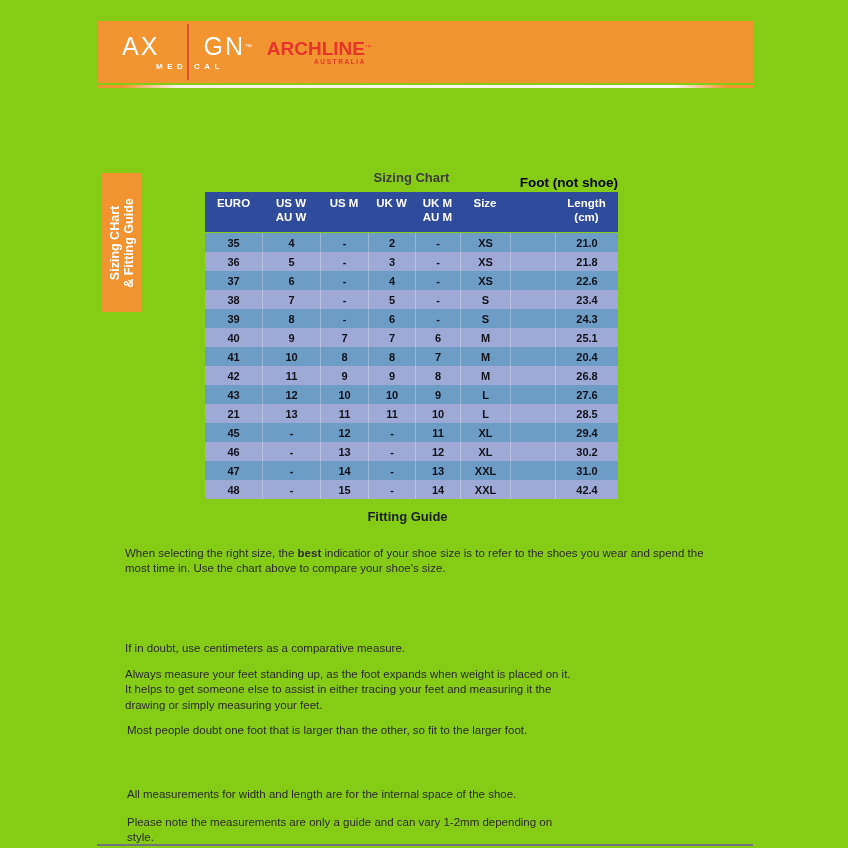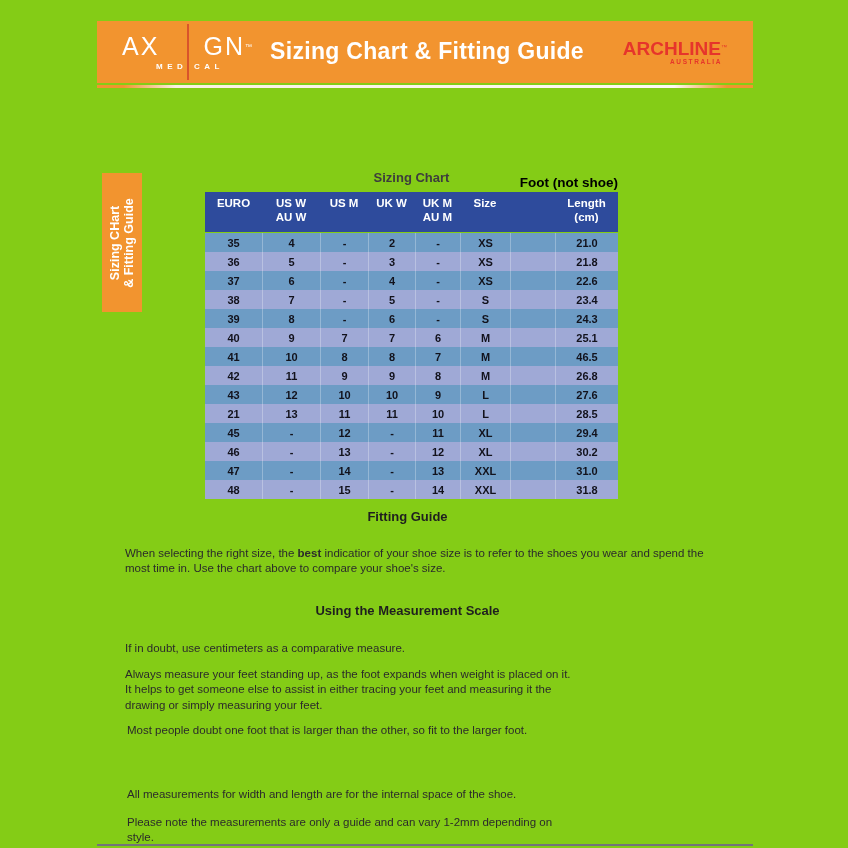--- a/index.html
+++ b/index.html
@@ -77,21 +77,20 @@
   <div class="banner">
     <div class="axign-logo">
       <div class="axign-vline"></div>
       <div class="axign-word">
         <span>AX</span>
         <span class="axign-gn">GN</span>
         <span class="axign-tm">™</span>
       </div>
       <div class="axign-sub">MEDICAL</div>
     </div>
-    <div class="banner-title">Sizing Chart &amp; Fitting Guide</div>
     <div class="archline-logo">
       <div>
         <span class="archline-word">ARCHLINE</span><span class="archline-tm">™</span>
       </div>
       <div class="archline-sub">AUSTRALIA</div>
     </div>
   </div>
   <div class="banner-underline"></div>
 
   <div class="side-tab">
@@ -198,21 +197,21 @@
           <div class="tcell sep">25.1</div>
         </div>
         <div class="trow dark">
           <div class="tcell">41</div>
           <div class="tcell sep">10</div>
           <div class="tcell sep">8</div>
           <div class="tcell sep">8</div>
           <div class="tcell sep">7</div>
           <div class="tcell sep">M</div>
           <div class="tcell sep"></div>
-          <div class="tcell sep">46.5</div>
+          <div class="tcell sep">20.4</div>
         </div>
         <div class="trow light">
           <div class="tcell">42</div>
           <div class="tcell sep">11</div>
           <div class="tcell sep">9</div>
           <div class="tcell sep">9</div>
           <div class="tcell sep">8</div>
           <div class="tcell sep">M</div>
           <div class="tcell sep"></div>
           <div class="tcell sep">26.8</div>
@@ -268,29 +267,28 @@
           <div class="tcell sep">31.0</div>
         </div>
         <div class="trow light">
           <div class="tcell">48</div>
           <div class="tcell sep">-</div>
           <div class="tcell sep">15</div>
           <div class="tcell sep">-</div>
           <div class="tcell sep">14</div>
           <div class="tcell sep">XXL</div>
           <div class="tcell sep"></div>
-          <div class="tcell sep">31.8</div>
+          <div class="tcell sep">42.4</div>
         </div>
       </div>
   </div>
 
   <div class="doc-heading" id="h-fitting">Fitting Guide</div>
   <p class="para" id="p-fit1"><span>When selecting the right size, the </span><b>best</b><span> indicatior of your shoe size is to refer to the shoes you wear and spend the most time in. Use the chart above to compare your shoe's size.</span></p>
 
-  <div class="doc-heading" id="h-using">Using the Measurement Scale</div>
   <p class="para" id="p-ms1">If in doubt, use centimeters as a comparative measure.</p>
   <p class="para" id="p-ms2">Always measure your feet standing up, as the foot expands when weight is placed on it. It helps to get someone else to assist in either tracing your feet and measuring it the drawing or simply measuring your feet.</p>
   <p class="para" id="p-ms3">Most people doubt one foot that is larger than the other, so fit to the larger foot.</p>
   <p class="para" id="p-ms4">All measurements for width and length are for the internal space of the shoe.</p>
   <p class="para" id="p-ms5">Please note the measurements are only a guide and can vary 1-2mm depending on style.</p>
 
 
   <div class="bottom-rule"></div>
 </div>
 

